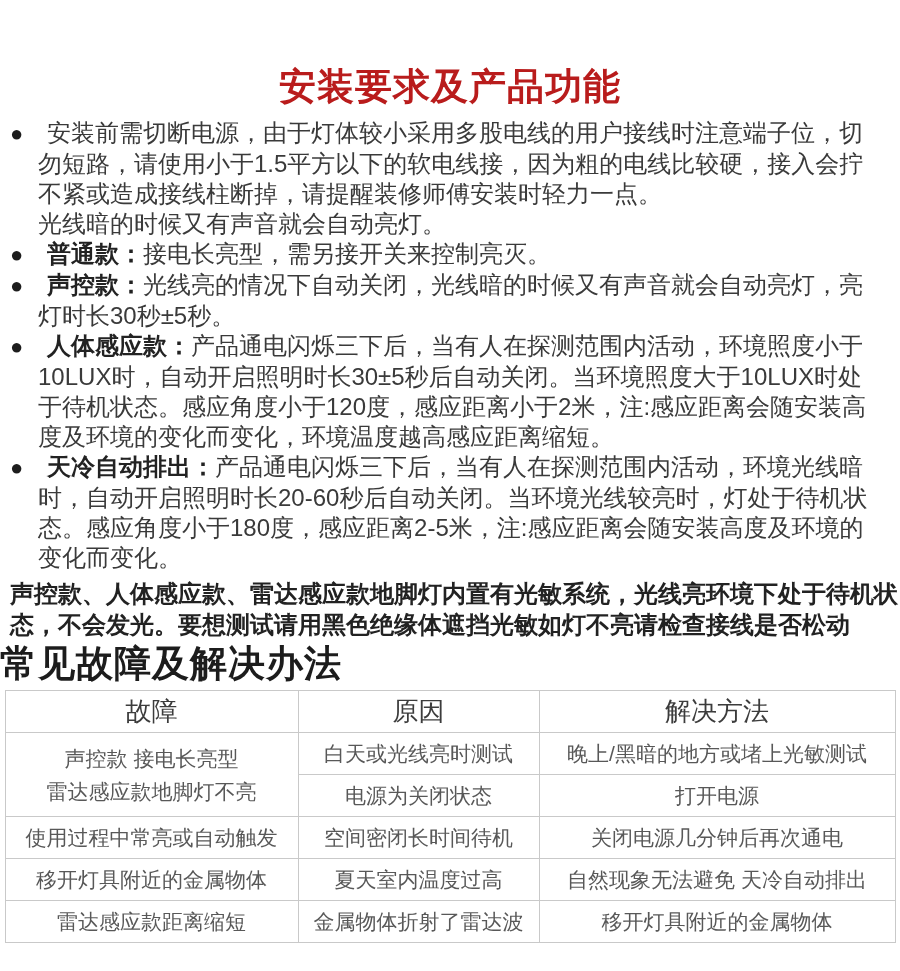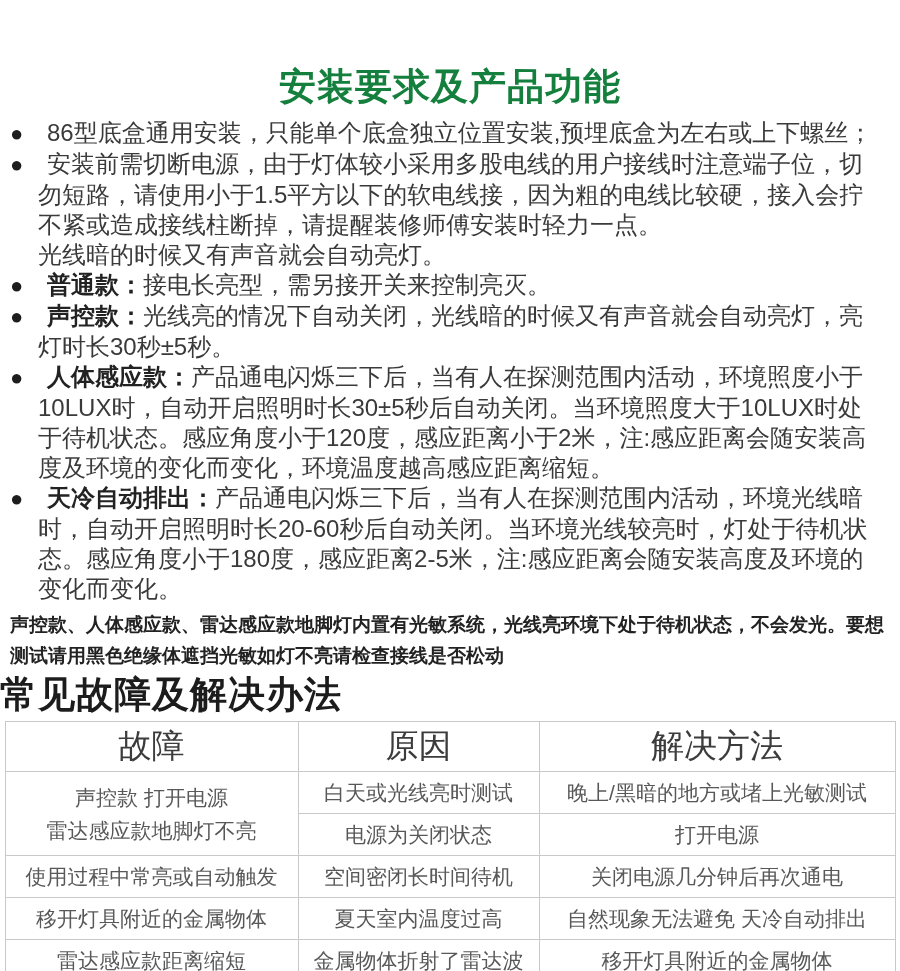--- a/index.html
+++ b/index.html
@@ -12,21 +12,21 @@
     font-family: "Liberation Sans", "DejaVu Sans", sans-serif;
     -webkit-font-smoothing: antialiased;
   }
   .doc { width: 900px; padding-top: 66px; }
 
   .title1 {
     margin: 0 0 10px 0;
     text-align: center;
     font-size: 37px;
     font-weight: 800;
-    color: #15803d;
+    color: #b91c1c;
     letter-spacing: 1px;
     line-height: 42px;
   }
 
   .content {
     padding: 0 26px 0 10px;
     font-size: 24px;
     line-height: 30px;
     color: #3a3a3a;
     letter-spacing: 0px;
@@ -47,21 +47,21 @@
   .para b { color: #222222; margin-left: 9px; }
   .cont {
     padding-left: 28px;
     text-indent: 0;
     margin: 0;
   }
 
   .warning {
     margin: 5px 0 0 0;
     padding: 0 2px 0 10px;
-    font-size: 19px;
+    font-size: 24px;
     line-height: 31px;
     font-weight: bold;
     color: #222222;
   }
 
   .title2 {
     margin: 3px 0 6px 0;
     text-align: left;
     font-size: 37px;
     font-weight: 800;
@@ -81,41 +81,40 @@
   table.faq col.c3 { width: 356px; }
   table.faq th, table.faq td {
     border: 1px solid #c9c9c9;
     text-align: center;
     vertical-align: middle;
     background: #ffffff;
     padding: 2px 4px;
   }
   table.faq th {
     height: 42px;
-    font-size: 33px;
+    font-size: 26px;
     font-weight: normal;
     color: #3c3c3c;
   }
   table.faq td {
     height: 42px;
     font-size: 21px;
     color: #585858;
   }
   td.fault-merged div { line-height: 33px; }
 </style>
 </head>
 <body>
 
 <div class="doc">
 
   <h1 class="title1">安装要求及产品功能</h1>
 
   <div class="content">
 
-    <p class="para"><span class="bullet">●</span><b></b><span>86型底盒通用安装，只能单个底盒独立位置安装,预埋底盒为左右或上下螺丝；</span></p>
 
     <p class="para"><span class="bullet">●</span><b></b><span>安装前需切断电源，由于灯体较小采用多股电线的用户接线时注意端子位，切勿短路，请使用小于1.5平方以下的软电线接，因为粗的电线比较硬，接入会拧不紧或造成接线柱断掉，请提醒装修师傅安装时轻力一点。</span></p>
 
     <p class="cont">光线暗的时候又有声音就会自动亮灯。</p>
 
     <p class="para"><span class="bullet">●</span><b>普通款：</b><span>接电长亮型，需另接开关来控制亮灭。</span></p>
 
     <p class="para"><span class="bullet">●</span><b>声控款：</b><span>光线亮的情况下自动关闭，光线暗的时候又有声音就会自动亮灯，亮灯时长30秒±5秒。</span></p>
 
     <p class="para"><span class="bullet">●</span><b>人体感应款：</b><span>产品通电闪烁三下后，当有人在探测范围内活动，环境照度小于10LUX时，自动开启照明时长30±5秒后自动关闭。当环境照度大于10LUX时处于待机状态。感应角度小于120度，感应距离小于2米，注:感应距离会随安装高度及环境的变化而变化，环境温度越高感应距离缩短。</span></p>
@@ -137,21 +136,21 @@
     <thead>
       <tr>
         <th>故障</th>
         <th>原因</th>
         <th>解决方法</th>
       </tr>
     </thead>
     <tbody>
       <tr>
         <td rowspan="2" class="fault-merged">
-          <div>声控款 打开电源</div>
+          <div>声控款 接电长亮型</div>
           <div>雷达感应款地脚灯不亮</div>
         </td>
         <td>白天或光线亮时测试</td>
         <td>晚上/黑暗的地方或堵上光敏测试</td>
       </tr>
       <tr>
         <td>电源为关闭状态</td>
         <td>打开电源</td>
       </tr>
       <tr>

